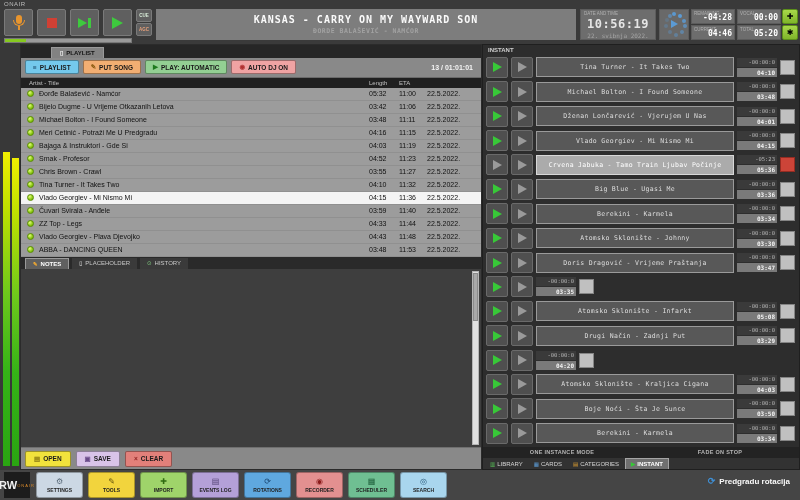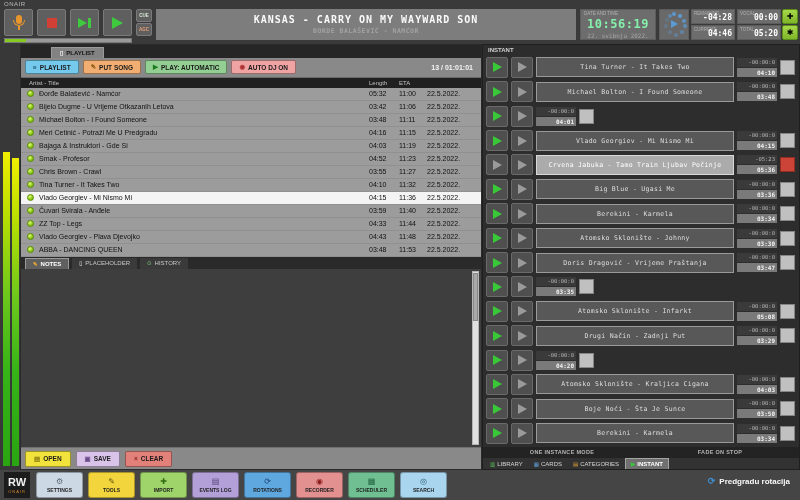--- a/index.html
+++ b/index.html
@@ -24,21 +24,21 @@
   .agc-btn { top:23px; color:#e8a07a; }
   .progress { position:absolute; left:4px; top:38px; width:128px; height:5px; background:#9a9a9a; border:1px solid #787878; }
   .progress .fill { height:100%; width:17%; background:#86c920; }
 
   .titlepanel { position:absolute; left:156px; top:9px; width:420px; height:31px; background:#7d7d7d; display:flex; flex-direction:column; align-items:center; justify-content:center; }
   .np-title { font-family:"DejaVu Sans Mono",monospace; font-size:10px; font-weight:bold; color:#fafafa; letter-spacing:1px; }
   .np-sub { font-family:"DejaVu Sans Mono",monospace; font-size:6.5px; font-weight:bold; color:#a2a2a2; letter-spacing:.5px; margin-top:2px; }
 
   .clockpanel { position:absolute; left:580px; top:9px; width:76px; height:31px; background:#6d6d6d; border:1px solid #5c5c5c; }
   .clk-label { position:absolute; left:3px; top:1px; font-size:4.5px; color:#b0b0b0; }
-  .clk-time { margin-top:7px; text-align:center; font-family:"DejaVu Sans Mono",monospace; font-size:12px; font-weight:bold; color:#86efac; letter-spacing:.5px; }
+  .clk-time { margin-top:7px; text-align:center; font-family:"DejaVu Sans Mono",monospace; font-size:12px; font-weight:bold; color:#e5e5e5; letter-spacing:.5px; }
   .clk-date { text-align:center; font-family:"DejaVu Sans Mono",monospace; font-size:6px; color:#a5a5a5; margin-top:1px; }
 
   .spinner { position:absolute; left:659px; top:9px; width:30px; height:31px; background:#696969; border:1px solid #5c5c5c; }
   .sd { position:absolute; width:4px; height:4px; border-radius:50%; background:#5b9bd5; }
   .sd:nth-of-type(1){left:12px;top:2px;opacity:.95}.sd:nth-of-type(2){left:18px;top:4px;opacity:1}
   .sd:nth-of-type(3){left:22px;top:9px;opacity:.85}.sd:nth-of-type(4){left:23px;top:14px;opacity:.7}
   .sd:nth-of-type(5){left:20px;top:20px;opacity:.55}.sd:nth-of-type(6){left:14px;top:23px;opacity:.45}
   .sd:nth-of-type(7){left:8px;top:20px;opacity:.35}.sd:nth-of-type(8){left:4px;top:14px;opacity:.3}
   .sd:nth-of-type(9){left:5px;top:8px;opacity:.25}.sd:nth-of-type(10){left:8px;top:4px;opacity:.6}
   .sp-play { position:absolute; left:11px; top:10px; width:0; height:0; border-top:4px solid transparent; border-bottom:4px solid transparent; border-left:7px solid #5b9bd5; }
@@ -103,21 +103,21 @@
   .irow.active .isq { background:#cc4438; border-color:#952c22; }
   .ifooter { height:12px; background:#232323; display:flex; align-items:center; }
   .ifooter span { flex:1; text-align:center; font-size:5.5px; font-weight:bold; color:#b5b5b5; letter-spacing:.3px; }
   .itabs { height:12px; background:#323232; display:flex; align-items:flex-end; padding-left:2px; gap:1px; }
   .itab { height:11px; padding:0 5px; font-size:6px; color:#d5d5d5; display:flex; align-items:center; gap:2px; }
   .itab.active { background:#707070; border:1px solid #a5a5a5; border-bottom:none; color:#fff; font-weight:bold; }
   .itab .js-icon { font-size:5.5px; }
 
   
   .bottombar { position:absolute; left:0; top:470px; width:800px; height:30px; background:#454545; }
-  .rwlogo { position:absolute; left:4px; top:2px; width:26px; height:26px; background:#1c1c1c; display:flex; flex-direction:column; align-items:center; justify-content:center; }
+  .rwlogo { position:absolute; left:4px; top:2px; width:26px; height:26px; background:#1c1c1c; display:flex; align-items:center; justify-content:center; }
   .rwlogo .rw { font-size:11px; font-weight:bold; color:#f0f0f0; line-height:1; }
   .rwlogo .sub { font-size:4px; color:#d98a2b; letter-spacing:1px; margin-top:1px; }
   .btoolbar { position:absolute; left:36px; top:2px; display:flex; gap:5px; }
   .bbtn { width:47px; height:26px; border:1px solid rgba(0,0,0,.3); border-radius:3px; display:flex; flex-direction:column; align-items:center; justify-content:center; }
   .bbtn .js-icon { font-size:8px; line-height:1; }
   .bbtn .blabel { font-size:5px; font-weight:bold; color:#1f1f1f; margin-top:1px; }
   .statusline { position:absolute; right:10px; top:6px; display:flex; align-items:center; gap:4px; }
   .statusline .ricon { color:#3f8fd4; font-weight:bold; font-size:9px; }
   .statusline .rtext { font-size:8px; font-weight:bold; color:#fafafa; }
 </style>
@@ -409,20 +409,21 @@
         </div>
         <div class="isq"></div>
       </div>
       <div class="irow">
         <div class="ibtn">
           <span class="tri tri1"></span>
         </div>
         <div class="ibtn">
           <span class="tri tri2"></span>
         </div>
+        <div class="ititle">Dženan Lončarević - Vjerujem U Nas</div>
         <div class="itimes">
           <div class="trem">-00:00:0</div>
           <div class="tlen">04:01</div>
         </div>
         <div class="isq"></div>
       </div>
       <div class="irow">
         <div class="ibtn">
           <span class="tri tri1"></span>
         </div>

